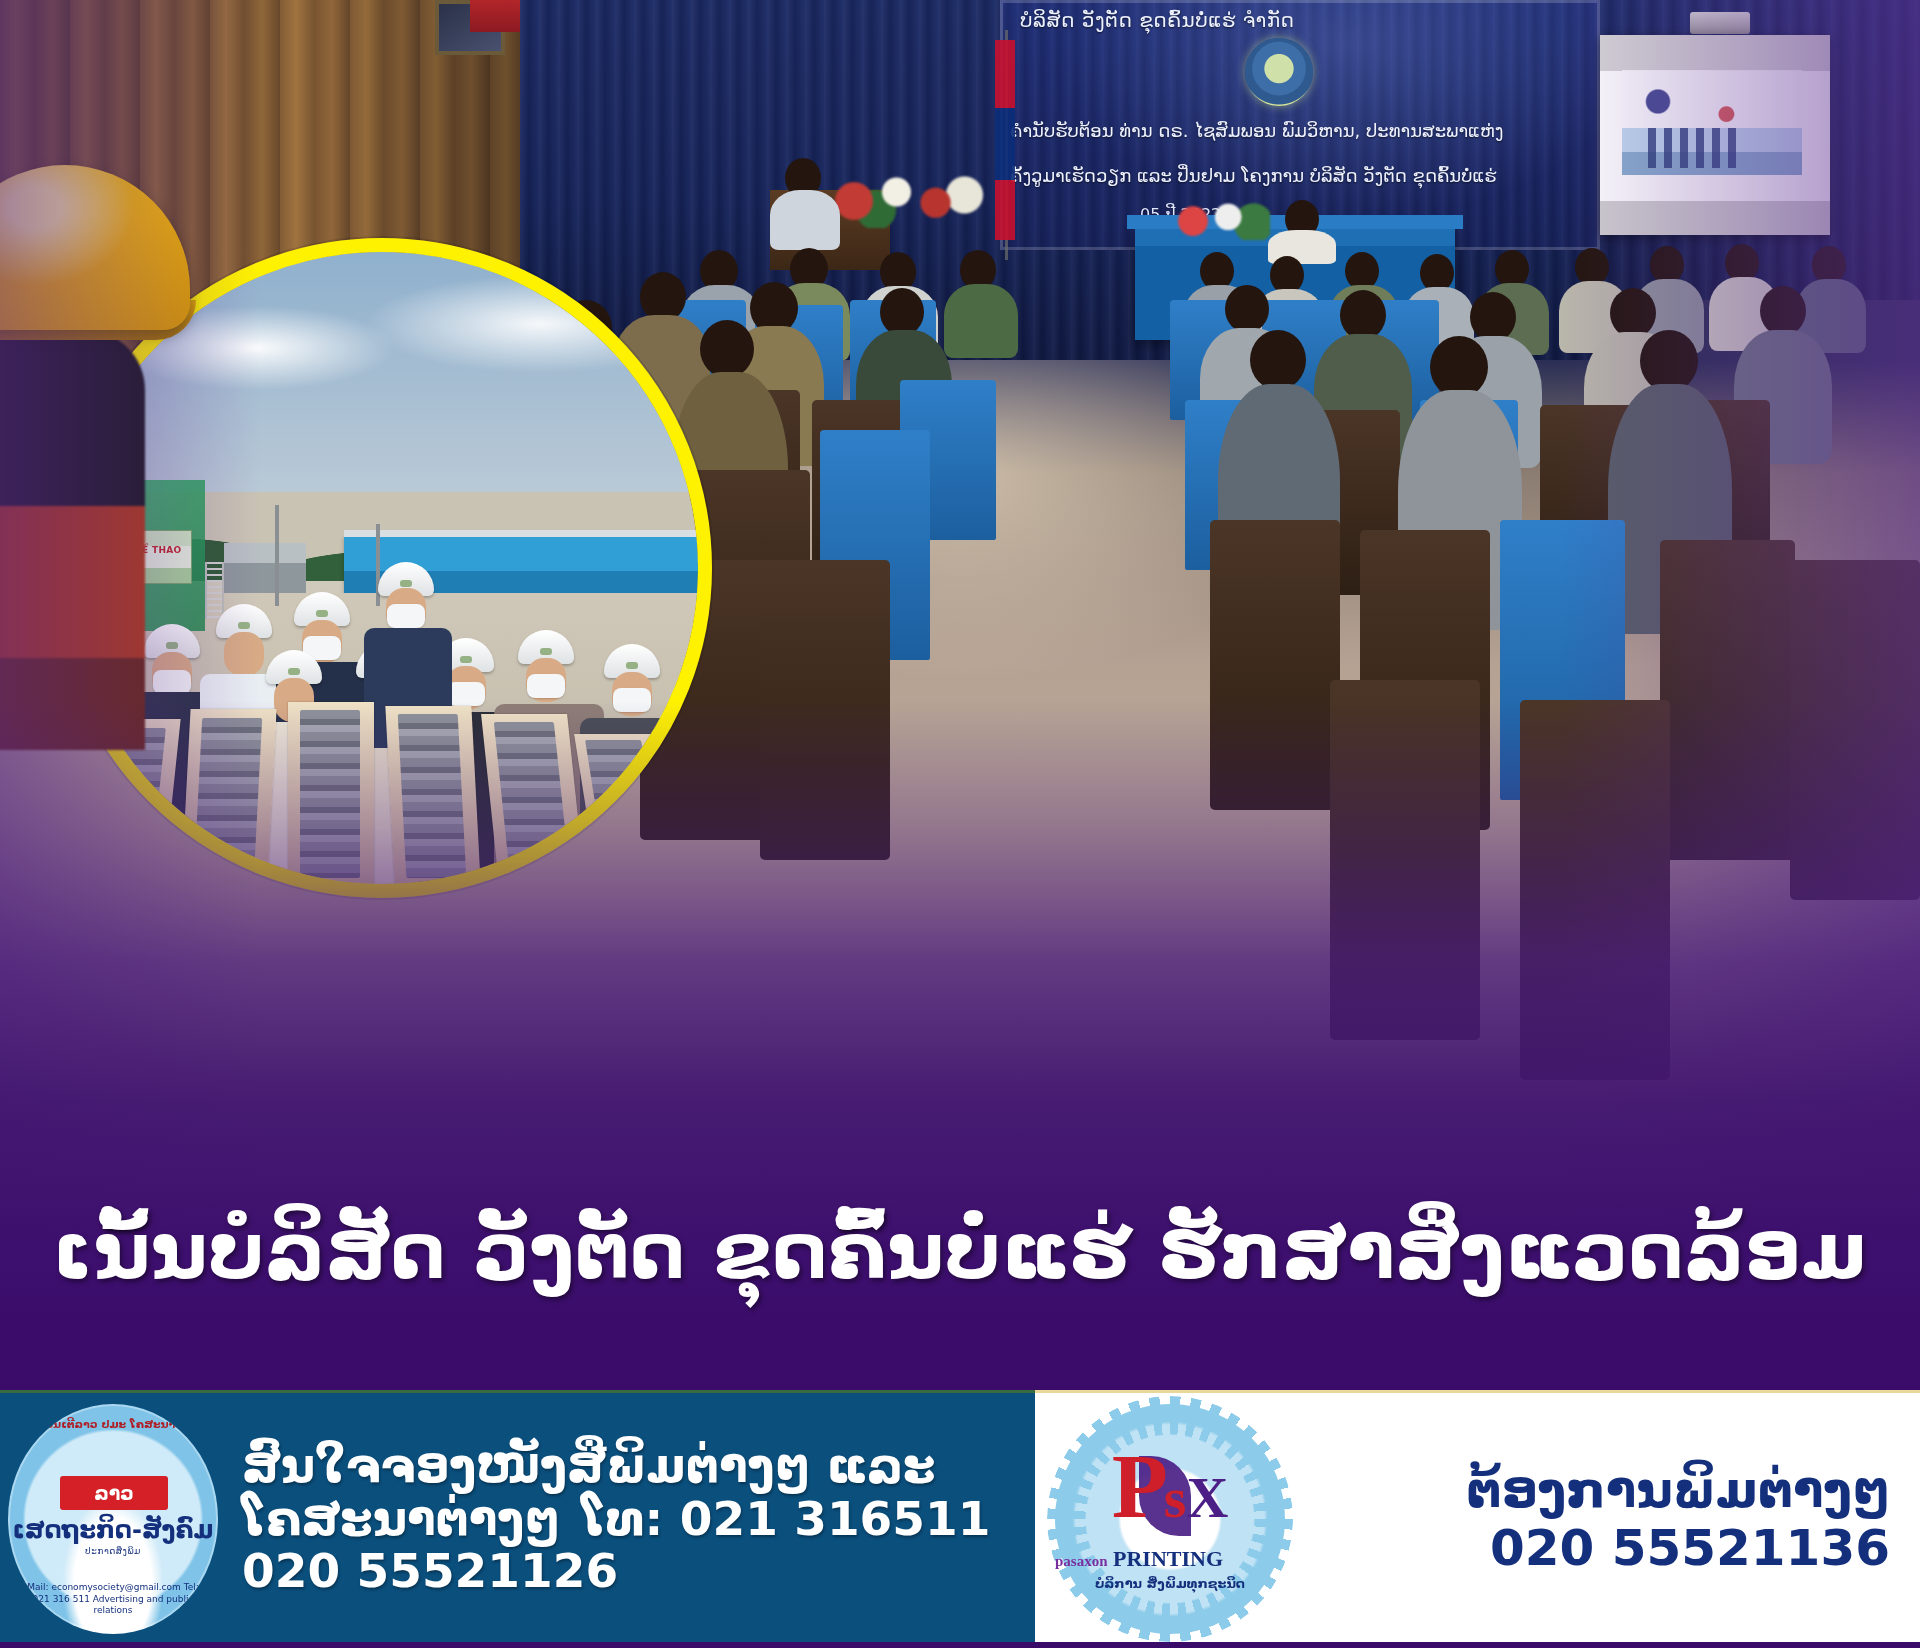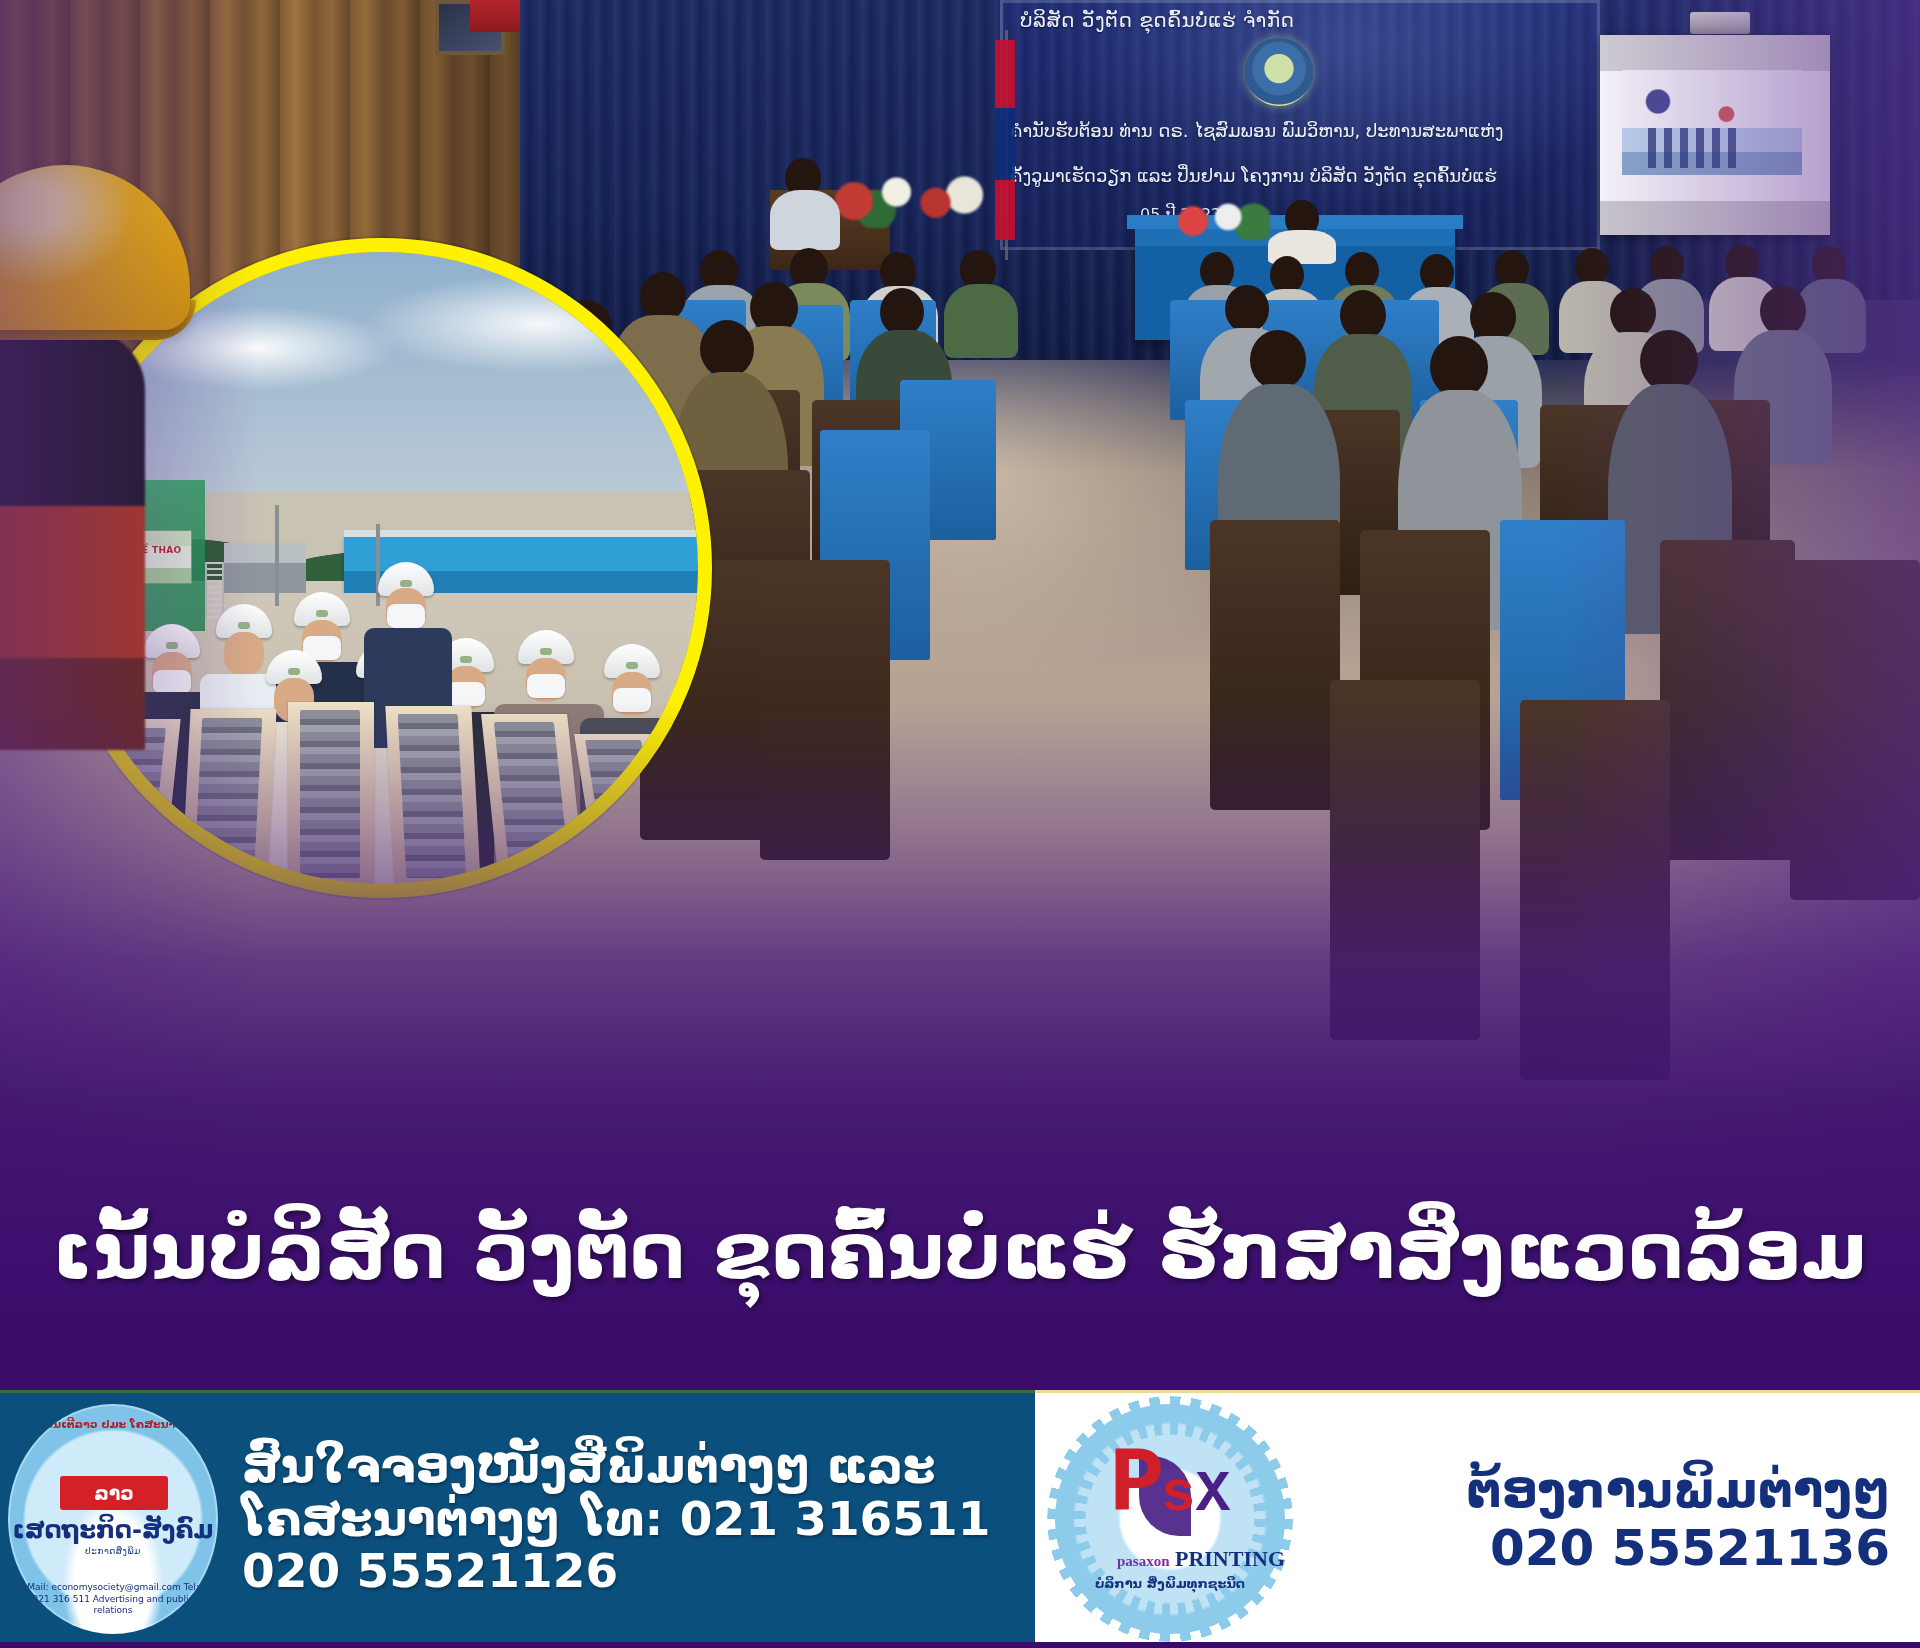--- a/index.html
+++ b/index.html
@@ -454,32 +454,32 @@
                      #8ccbea 310deg 315deg, rgba(0,0,0,0) 315deg 320deg,
                      #8ccbea 320deg 325deg, rgba(0,0,0,0) 325deg 330deg,
                      #8ccbea 330deg 335deg, rgba(0,0,0,0) 335deg 340deg,
                      #8ccbea 340deg 345deg, rgba(0,0,0,0) 345deg 350deg,
                      #8ccbea 350deg 355deg, rgba(0,0,0,0) 355deg 360deg);
     -webkit-mask:radial-gradient(circle, rgba(0,0,0,0) 0 48%, #000 49% 100%);
             mask:radial-gradient(circle, rgba(0,0,0,0) 0 48%, #000 49% 100%);
   }
   .psx{
     position:absolute; left:0; right:0; top:36px; text-align:center;
-    font-family:Liberation Mono, monospace; font-weight:bold;
+    font-family:Liberation Serif, serif; font-weight:bold;
     line-height:1;
   }
   .psx .p{ font-size:92px; color:#cf1f2a; letter-spacing:-4px;}
   .psx .s{ font-size:58px; color:#cf1f2a;}
   .psx .x{ font-size:58px; color:#4b1f86;}
   .psx-swirl{
     position:absolute; left:84px; top:52px; width:52px; height:80px;
     background:#4b1f86; border-radius:0 40px 0 40px; opacity:.92;
   }
   .psx-line1{
-    position:absolute; left:0; right:0; top:142px; text-align:right;
+    position:absolute; left:0; right:0; top:142px; text-align:left;
     font-family:"Liberation Serif", serif; font-size:22px; font-weight:bold;
     color:#14307d;
   }
   .psx-line1 em{ font-style:normal; font-size:15px; color:#7a2fa0;}
   .psx-line2{
     position:absolute; left:0; right:0; top:172px; text-align:center;
     font-size:13px; color:#14307d; font-weight:bold;
   }
   .br-text{
     flex:1; padding-left:16px; padding-right:30px;

